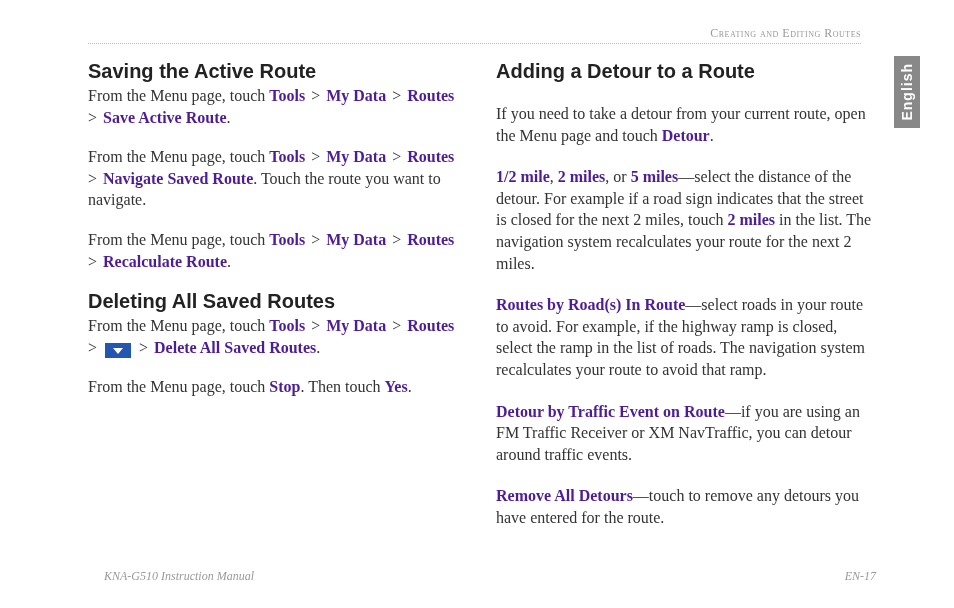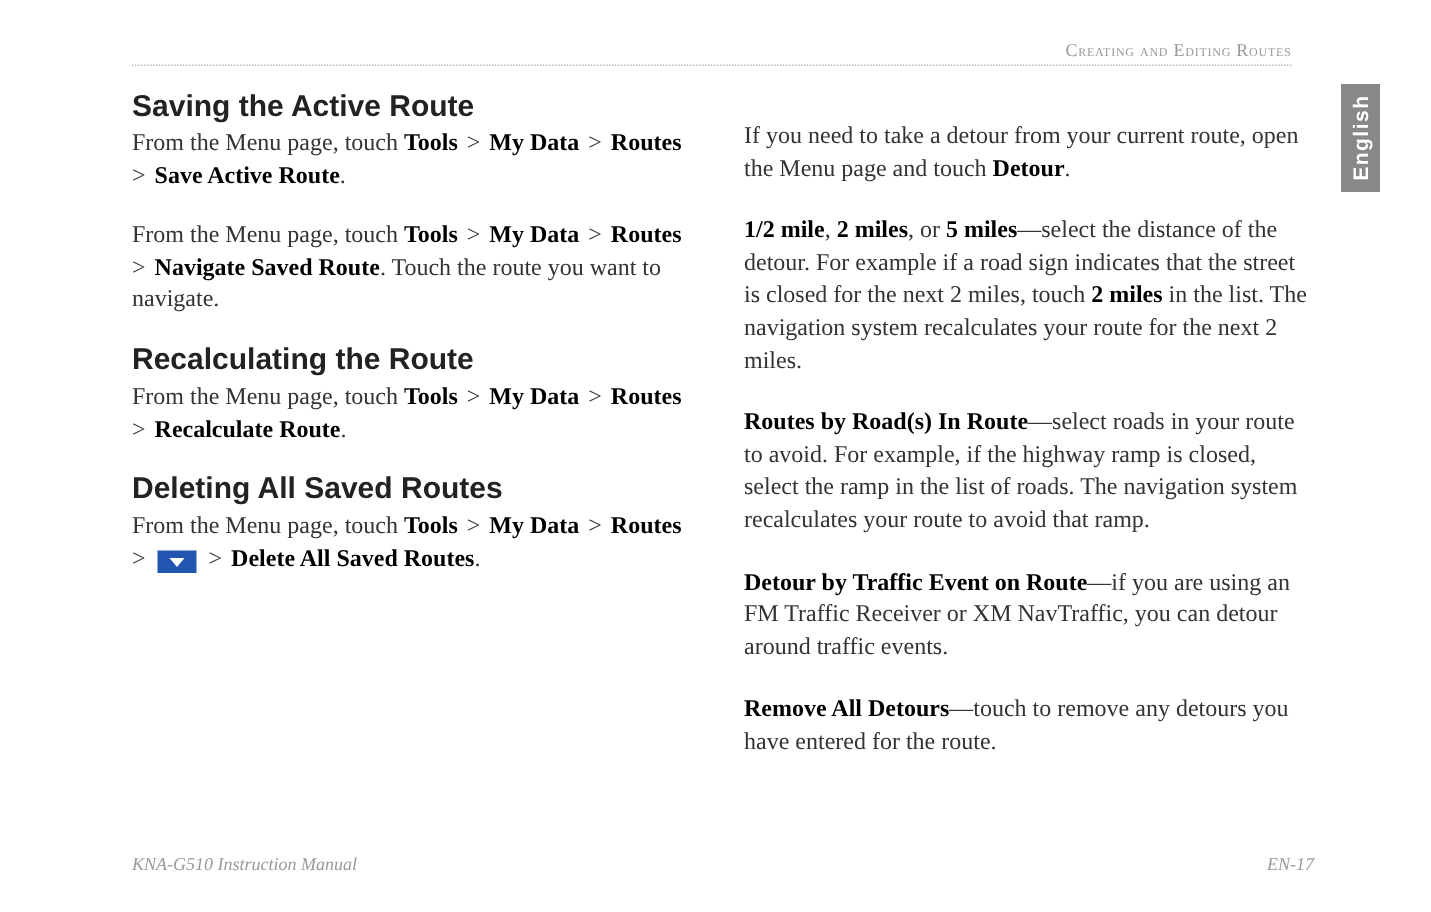--- a/index.html
+++ b/index.html
@@ -70,21 +70,21 @@
     p {
       font-size: 16px;
       line-height: 1.35;
       color: #333;
     }
     .para {
       margin-bottom: 14px;
       margin-top: 20px;
     }
     .tlink {
-      color: #000000;
+      color: #4c1d95;
       font-weight: bold;
     }
     .gt {
       color: #333;
       padding: 0 2px;
     }
     .icon-box {
       display: inline-flex;
       align-items: center;
       justify-content: center;
@@ -93,21 +93,21 @@
       background: #2356b0;
       vertical-align: -2px;
       margin: 0 2px;
     }
     .icon-box svg {
       display: block;
     }
     .footer {
       position: absolute;
       bottom: 24px;
-      left: 88px;
+      left: 104px;
       right: 78px;
       display: flex;
       justify-content: space-between;
       font-size: 12px;
       color: #9a9a9a;
       font-style: italic;
       border-top: 0;
     }
     .footer .pn {
     }
@@ -134,44 +134,47 @@
       </p>
     </div>
 
     <div class="section">
       <p>
         <span>From the Menu page, touch </span><span class="tlink">Tools</span><span class="gt"> &gt; </span><span class="tlink">My Data</span><span class="gt"> &gt; </span><span class="tlink">Routes</span><span class="gt"> &gt; </span><span class="tlink">Navigate Saved Route</span><span>. Touch the route you want to navigate.</span>
       </p>
     </div>
 
     <div class="section">
-      <h2>Recalculating the Route</h2>
       <p>
         <span>From the Menu page, touch </span><span class="tlink">Tools</span><span class="gt"> &gt; </span><span class="tlink">My Data</span><span class="gt"> &gt; </span><span class="tlink">Routes</span><span class="gt"> &gt; </span><span class="tlink">Recalculate Route</span><span>.</span>
       </p>
     </div>
 
     <div class="section">
       <h2>Deleting All Saved Routes</h2>
       <p>
         <span>From the Menu page, touch </span><span class="tlink">Tools</span><span class="gt"> &gt; </span><span class="tlink">My Data</span><span class="gt"> &gt; </span><span class="tlink">Routes</span><span class="gt"> &gt; </span><span class="icon-box">
             <svg width="12" height="8" viewBox="0 0 12 8">
               <polygon points="1,1 11,1 6,7" fill="#fff"></polygon>
             </svg>
           </span><span class="gt"> &gt; </span><span class="tlink">Delete All Saved Routes</span><span>.</span>
       </p>
     </div>
 
     <div class="section">
+      <p>
+        <span>From the Menu page, touch </span><span class="tlink">Stop</span><span>. Then touch </span><span class="tlink">Yes</span><span>.</span>
+      </p>
     </div>
 
   </div>
 
   <div class="col">
 
+    <h2>Adding a Detour to a Route</h2>
     <p class="para">
       <span>If you need to take a detour from your current route, open the Menu page and touch </span><span class="tlink">Detour</span><span>.</span>
     </p>
 
     <p class="para">
       <span class="tlink">1/2 mile</span><span>, </span><span class="tlink">2 miles</span><span>, or </span><span class="tlink">5 miles</span><span>—select the distance of the detour. For example if a road sign indicates that the street is closed for the next 2 miles, touch </span><span class="tlink">2 miles</span><span> in the list. The navigation system recalculates your route for the next 2 miles.</span>
     </p>
 
     <p class="para">
       <span class="tlink">Routes by Road(s) In Route</span><span>—select roads in your route to avoid. For example, if the highway ramp is closed, select the ramp in the list of roads. The navigation system recalculates your route to avoid that ramp.</span>

